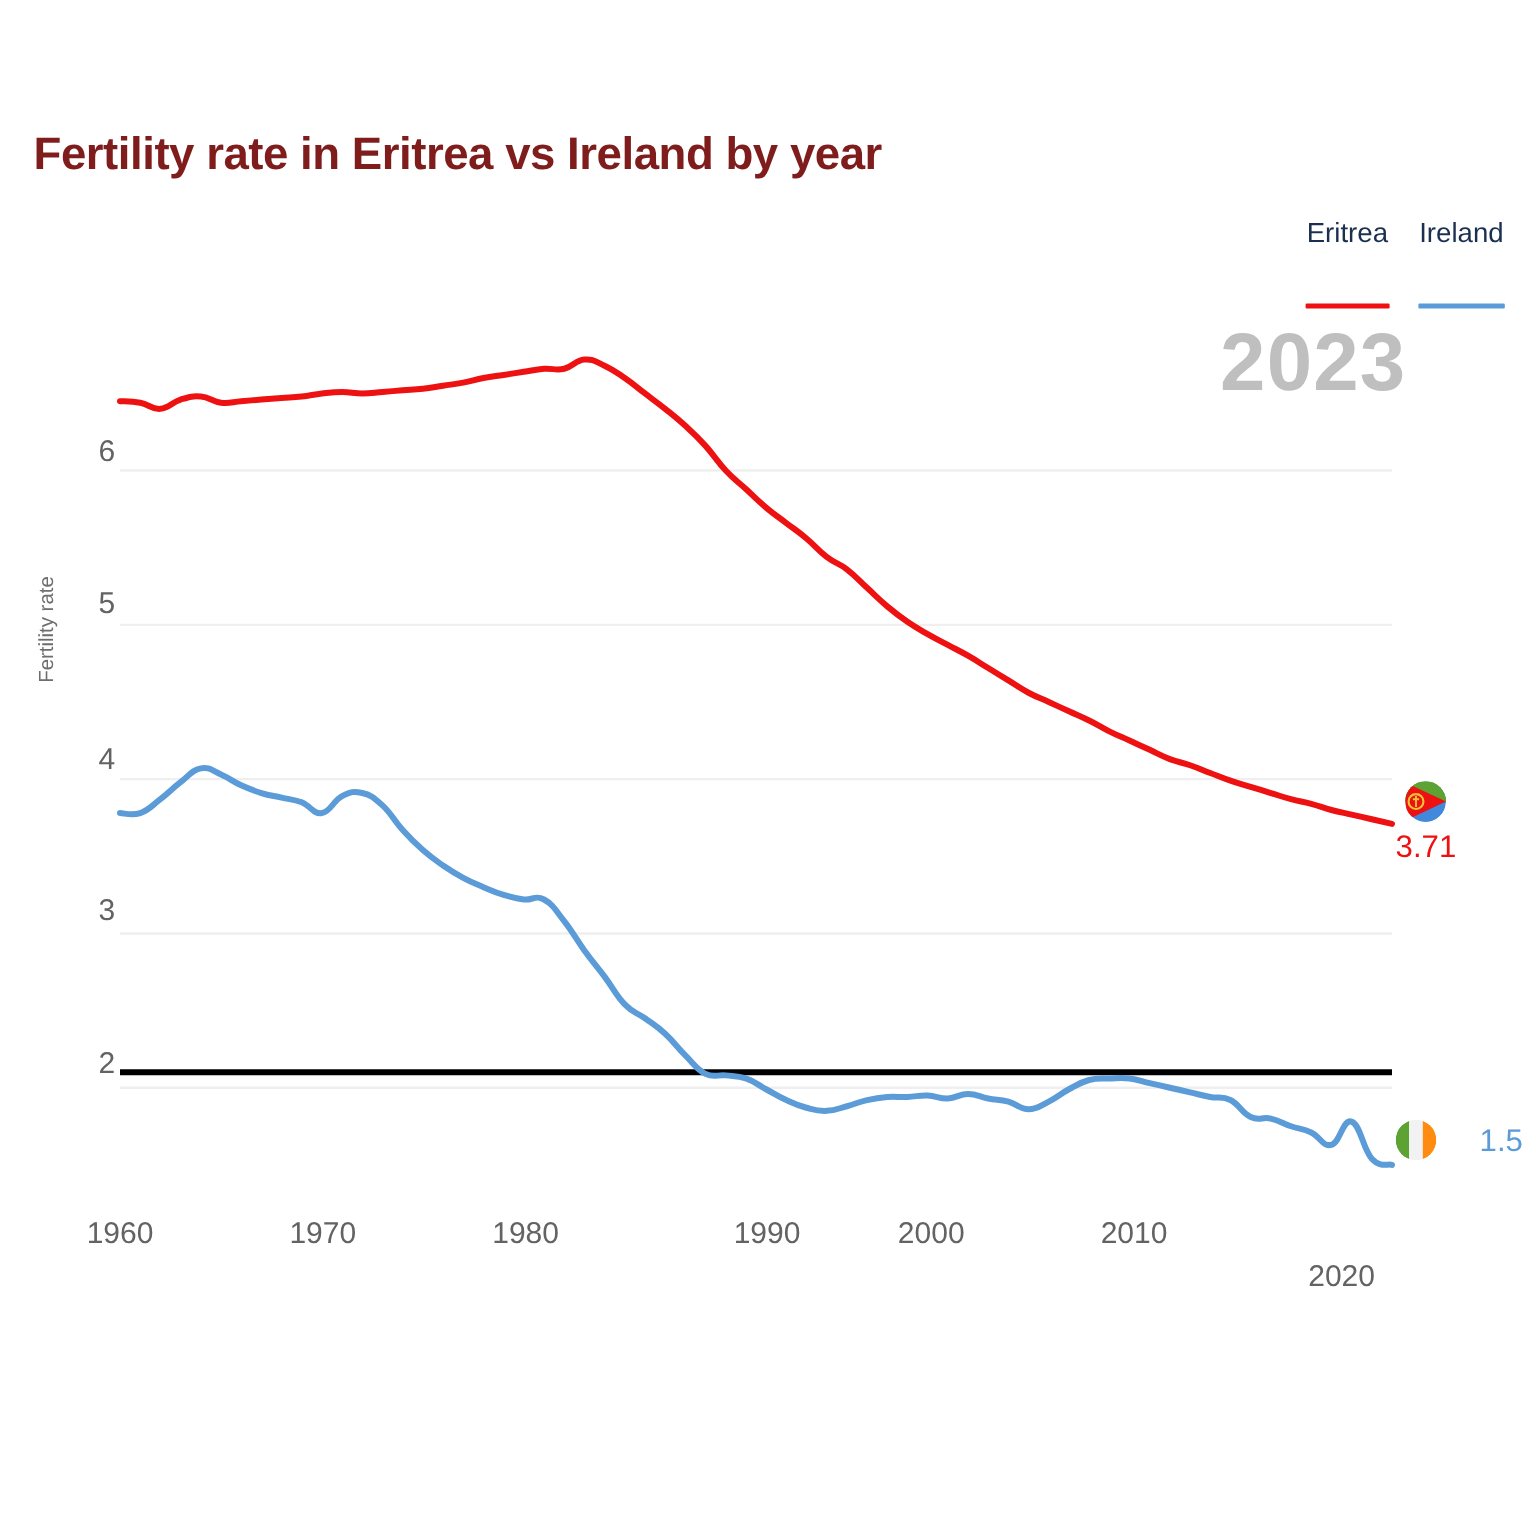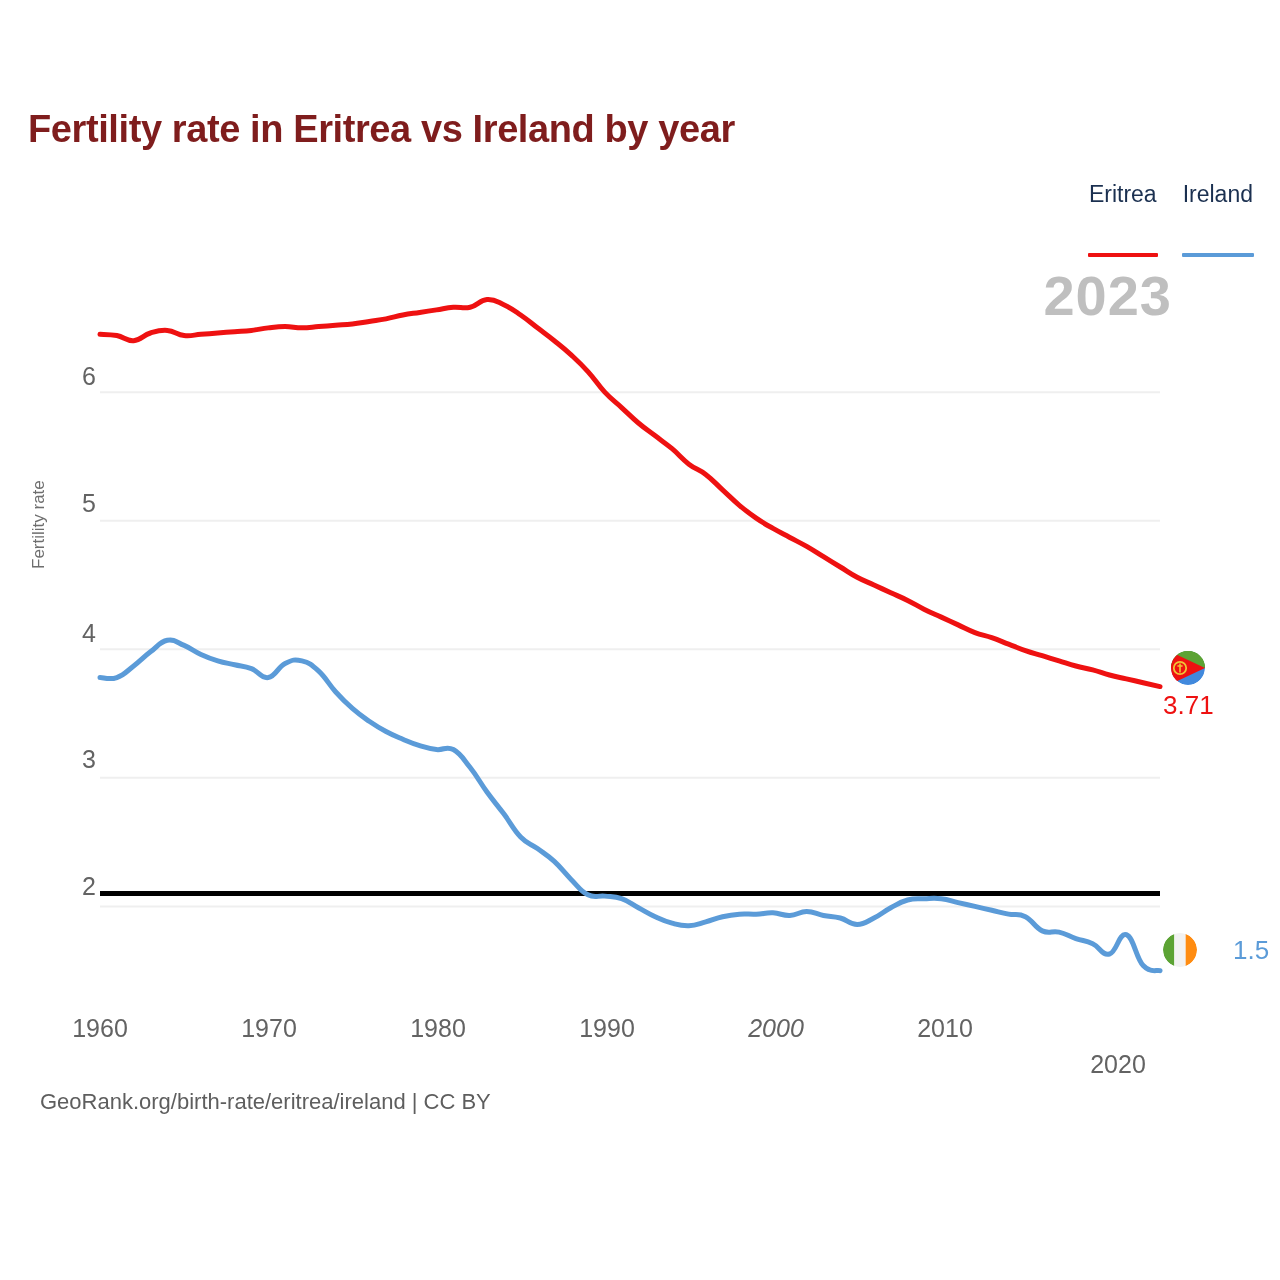--- a/index.html
+++ b/index.html
@@ -59,21 +59,21 @@
     height: 4px;
     width: 100%;
     border-radius: 1px;
   }
 
   
   .year-watermark {
     position: absolute;
     right: 108px;
     top: 268px;
-    font-size: 56px;
+    font-size: 68px;
     font-weight: bold;
     color: #bfbfbf;
     letter-spacing: 1px;
     line-height: 1;
     user-select: none;
   }
 
   
   .plot-wrap {
     position: absolute;
@@ -165,22 +165,22 @@
 
   <div class="tick ytick" style="left:56px; top:872px;">2</div>
   <div class="tick ytick" style="left:56px; top:745px;">3</div>
   <div class="tick ytick" style="left:56px; top:619px;">4</div>
   <div class="tick ytick" style="left:56px; top:489px;">5</div>
   <div class="tick ytick" style="left:56px; top:362px;">6</div>
 
   <div class="tick xtick" style="left:40px; top:1014px;">1960</div>
   <div class="tick xtick" style="left:209px; top:1014px;">1970</div>
   <div class="tick xtick" style="left:378px; top:1014px;">1980</div>
-  <div class="tick xtick" style="left:547px; top:1014px;">1990</div>
-  <div class="tick xtick" style="left:716px; top:1014px;font-style:italic;">2000</div>
+  <div class="tick xtick" style="left:547px; top:1014px;text-align:right;">1990</div>
+  <div class="tick xtick" style="left:716px; top:1014px;">2000</div>
   <div class="tick xtick" style="left:885px; top:1014px;">2010</div>
   <div class="tick xtick" style="left:1058px; top:1014px;margin-top:36px;">2020</div>
 
   <div class="plot-wrap">
     <svg class="plot-svg" width="1280" height="1280" viewBox="0 0 1280 1280">
       <g id="gridlines">
           <line x1="100" x2="1160" y1="906.4285714285714" y2="906.4285714285714" stroke="#efefef" stroke-width="2"></line>
           <line x1="100" x2="1160" y1="777.8571428571429" y2="777.8571428571429" stroke="#efefef" stroke-width="2"></line>
           <line x1="100" x2="1160" y1="649.2857142857142" y2="649.2857142857142" stroke="#efefef" stroke-width="2"></line>
           <line x1="100" x2="1160" y1="520.7142857142858" y2="520.7142857142858" stroke="#efefef" stroke-width="2"></line>
@@ -216,16 +216,15 @@
           <rect x="0" y="0" width="11.34" height="34" fill="#5ca334"></rect>
           <rect x="11.34" y="0" width="11.33" height="34" fill="#f2f2f2"></rect>
           <rect x="22.67" y="0" width="11.33" height="34" fill="#ff8c11"></rect>
         </g>
       </svg>
     </span>
     <span class="end-value val-ireland">1.5</span>
   </div>
 
   <div class="footer">
-    <div>GeoRank.org/birth-rate/eritrea/ireland | CC BY</div>
   </div>
 
 </div>
 
 </body></html>

